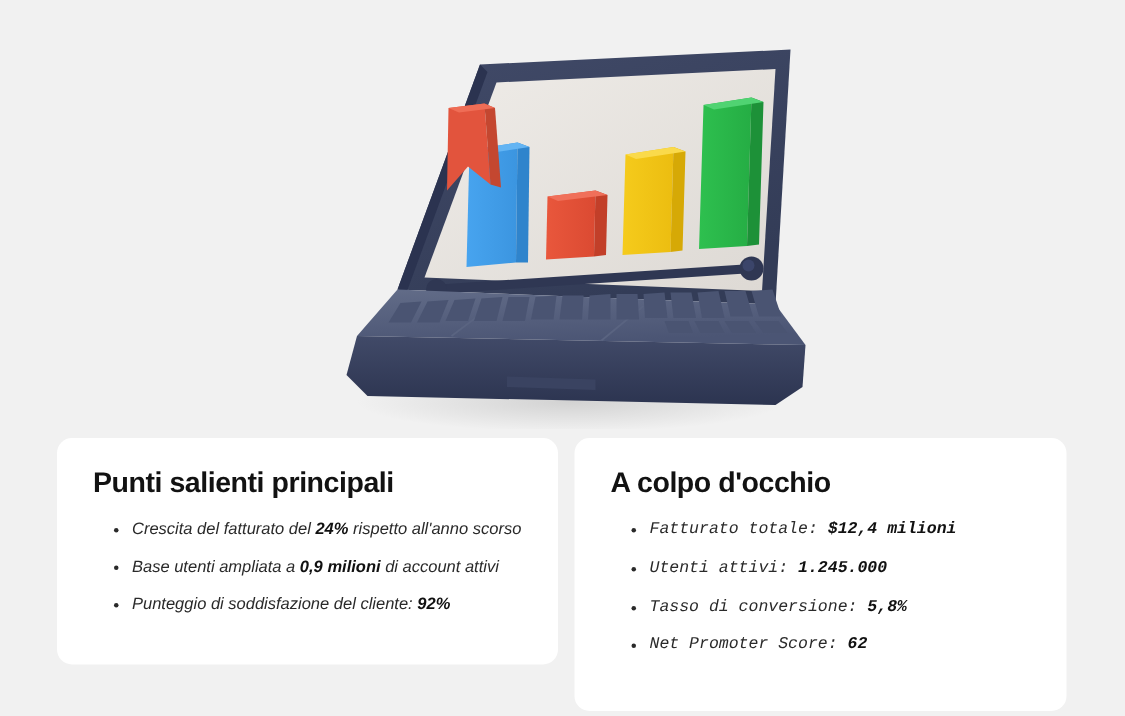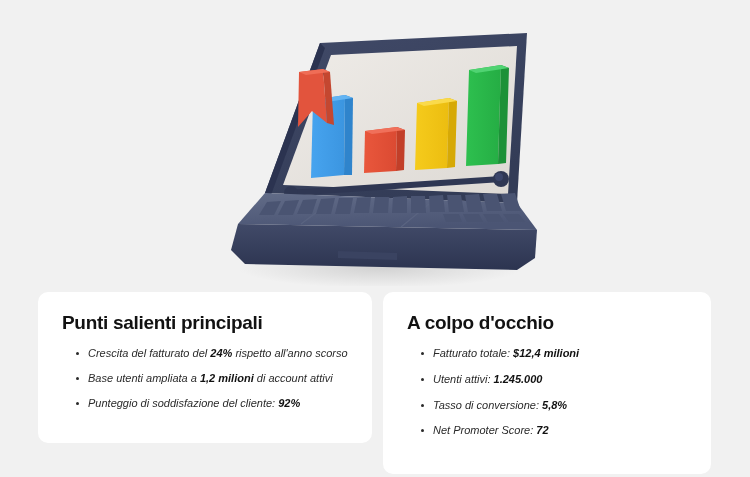--- a/index.html
+++ b/index.html
@@ -81,20 +81,21 @@
     padding-left: 14px;
     font-size: 11px;
     font-style: italic;
     color: #2a2a2a;
     line-height: 1.35;
     margin-bottom: 10px;
     white-space: nowrap;
   }
   #card-glance .card-list li {
     margin-bottom: 11px;
+    font-family: Liberation Mono, monospace;
   }
   .card-list li::before {
     content: "";
     position: absolute;
     left: 2px;
     top: 6px;
     width: 3px;
     height: 3px;
     border-radius: 50%;
     background: #2a2a2a;
@@ -240,39 +241,39 @@
 
 <div id="cards">
 
   <section class="card" id="card-highlights">
     <h2 class="card-title">Punti salienti principali</h2>
     <ul class="card-list">
       <li>
         <span>Crescita del fatturato del </span><b>24%</b><span> rispetto all'anno scorso</span>
       </li>
       <li>
-        <span>Base utenti ampliata a </span><b>1,2 milioni</b><span> di account attivi</span>
+        <span>Base utenti ampliata a </span><b>0,9 milioni</b><span> di account attivi</span>
       </li>
       <li>
         <span>Punteggio di soddisfazione del cliente: </span><b>92%</b><span></span>
       </li>
     </ul>
   </section>
 
   <section class="card" id="card-glance">
     <h2 class="card-title">A colpo d'occhio</h2>
     <ul class="card-list">
       <li>
         <span>Fatturato totale: </span><b>$12,4 milioni</b><span></span>
       </li>
       <li>
         <span>Utenti attivi: </span><b>1.245.000</b><span></span>
       </li>
       <li>
         <span>Tasso di conversione: </span><b>5,8%</b><span></span>
       </li>
       <li>
-        <span>Net Promoter Score: </span><b>72</b><span></span>
+        <span>Net Promoter Score: </span><b>62</b><span></span>
       </li>
     </ul>
   </section>
 
 </div>
 
 </body></html>

